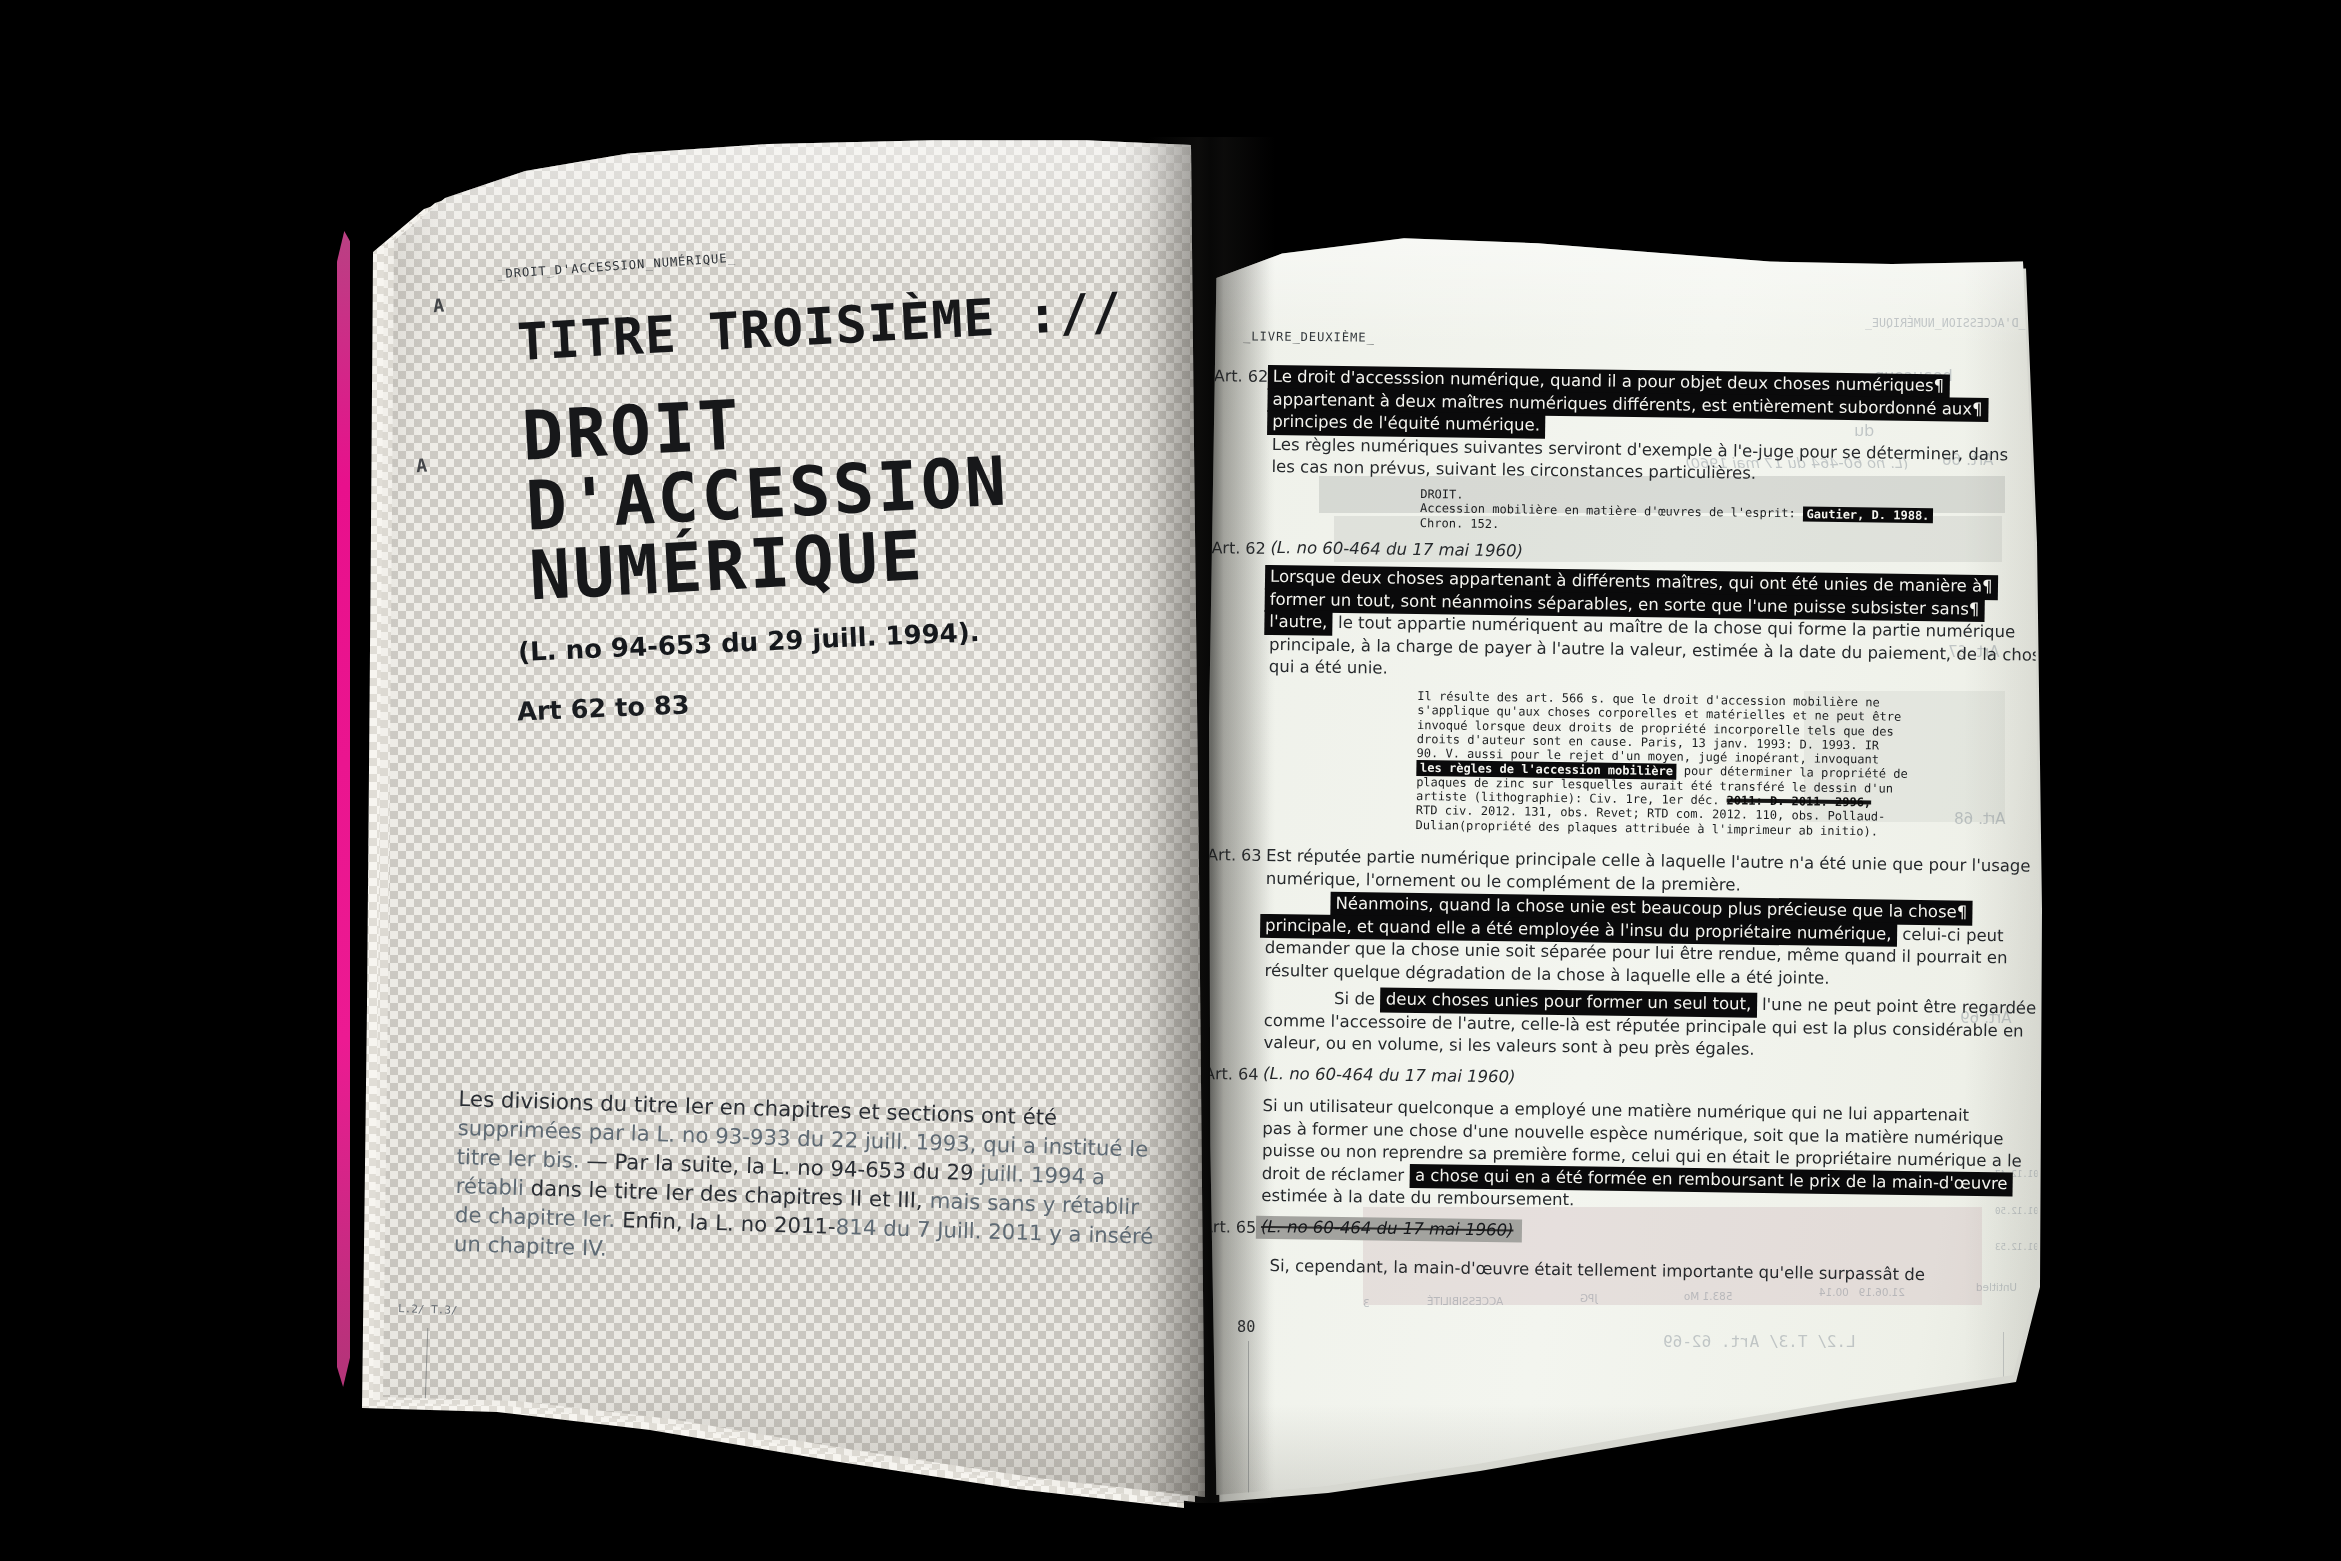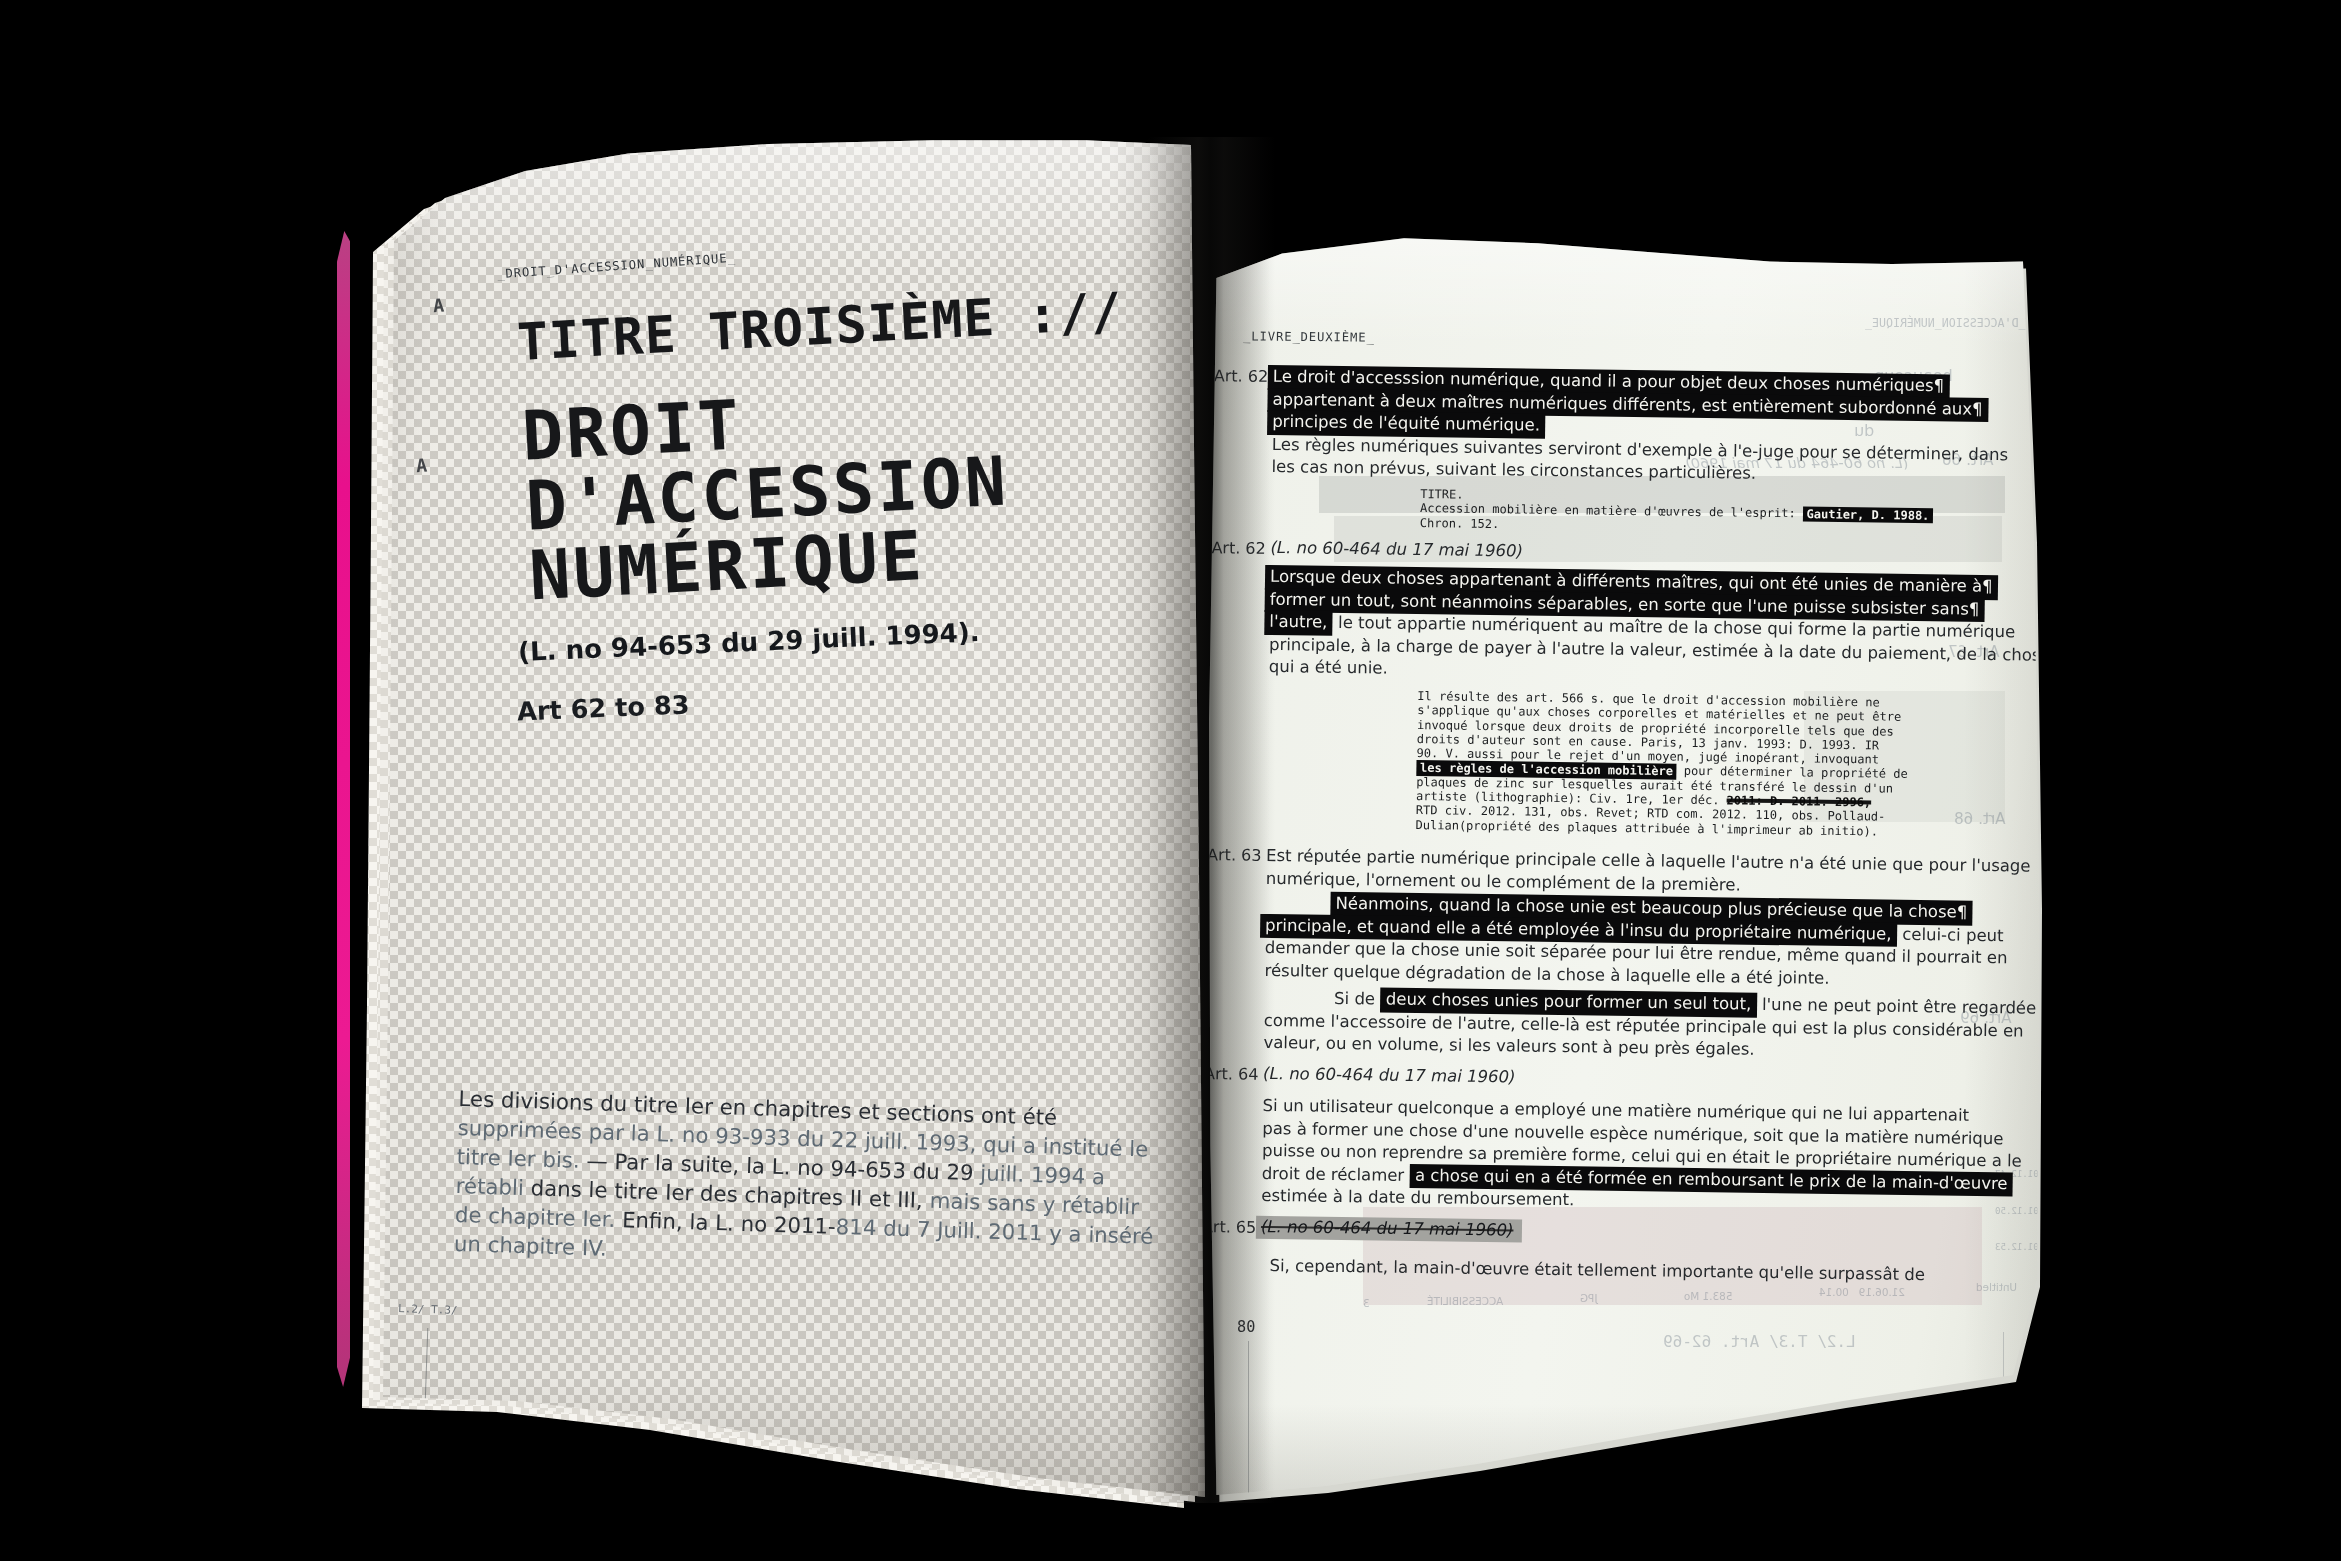--- a/index.html
+++ b/index.html
@@ -172,21 +172,21 @@
   <div class="abs articles" id="articles">
       <div class="block body" style="top: 0px;">
         <div class="art-label">Art. 62</div>
         <div class="line"><span class="hl">Le droit d'accesssion numérique, quand il a pour objet deux choses numériques¶</span></div>
         <div class="line"><span class="hl">appartenant à deux maîtres numériques différents, est entièrement subordonné aux¶</span></div>
         <div class="line"><span class="hl">principes de l'équité numérique.</span></div>
         <div class="line"><span>Les règles numériques suivantes serviront d'exemple à l'e-juge pour se déterminer, dans</span></div>
         <div class="line"><span>les cas non prévus, suivant les circonstances particulières.</span></div>
       </div>
       <div class="block mono" style="top: 120px; padding-left: 149px;">
-        <div class="line"><span>TITRE.</span></div>
+        <div class="line"><span>DROIT.</span></div>
         <div class="line"><span>Accession mobilière en matière d'œuvres de l'esprit: </span><span class="mhl">Gautier, D. 1988.</span></div>
         <div class="line"><span>Chron. 152.</span></div>
       </div>
       <div class="block ref" style="top: 172px;">
         <div class="art-label">Art. 62</div>
         <div class="line"><span>(L. no 60-464 du 17 mai 1960)</span></div>
       </div>
       <div class="block body" style="top: 200px;">
         <div class="line"><span class="hl">Lorsque deux choses appartenant à différents maîtres, qui ont été unies de manière à¶</span></div>
         <div class="line"><span class="hl">former un tout, sont néanmoins séparables, en sorte que l'une puisse subsister sans¶</span></div>

